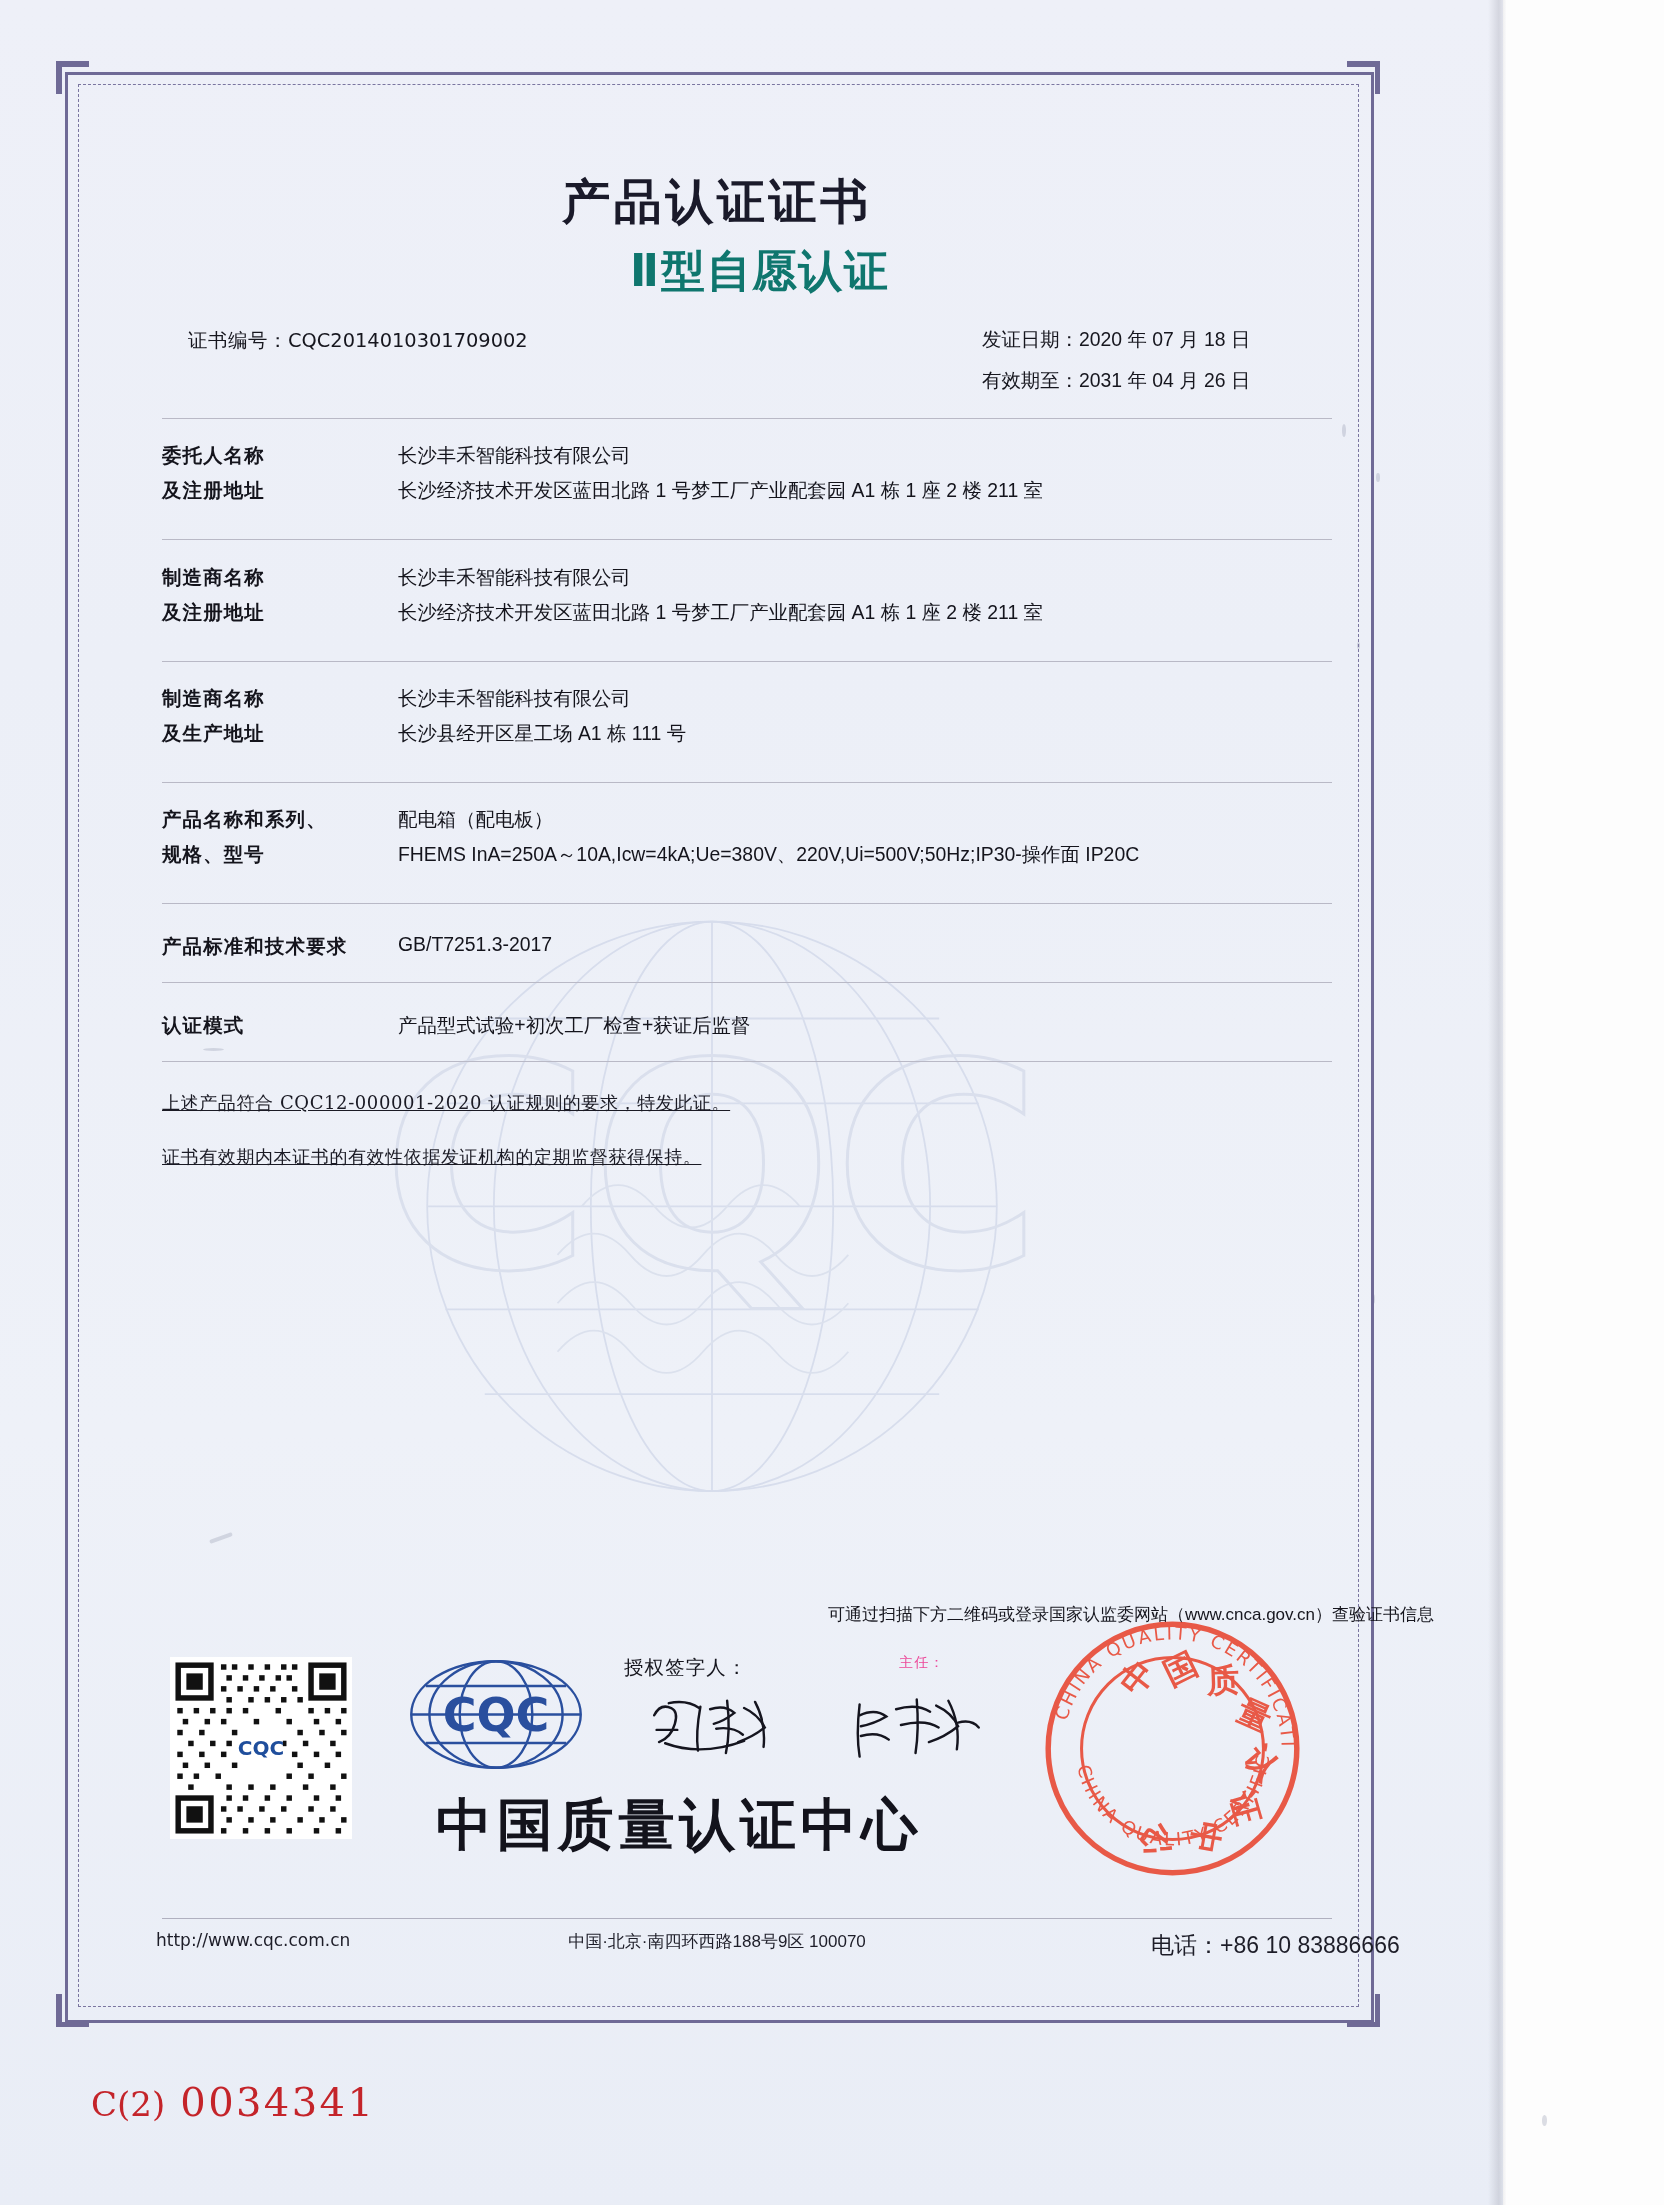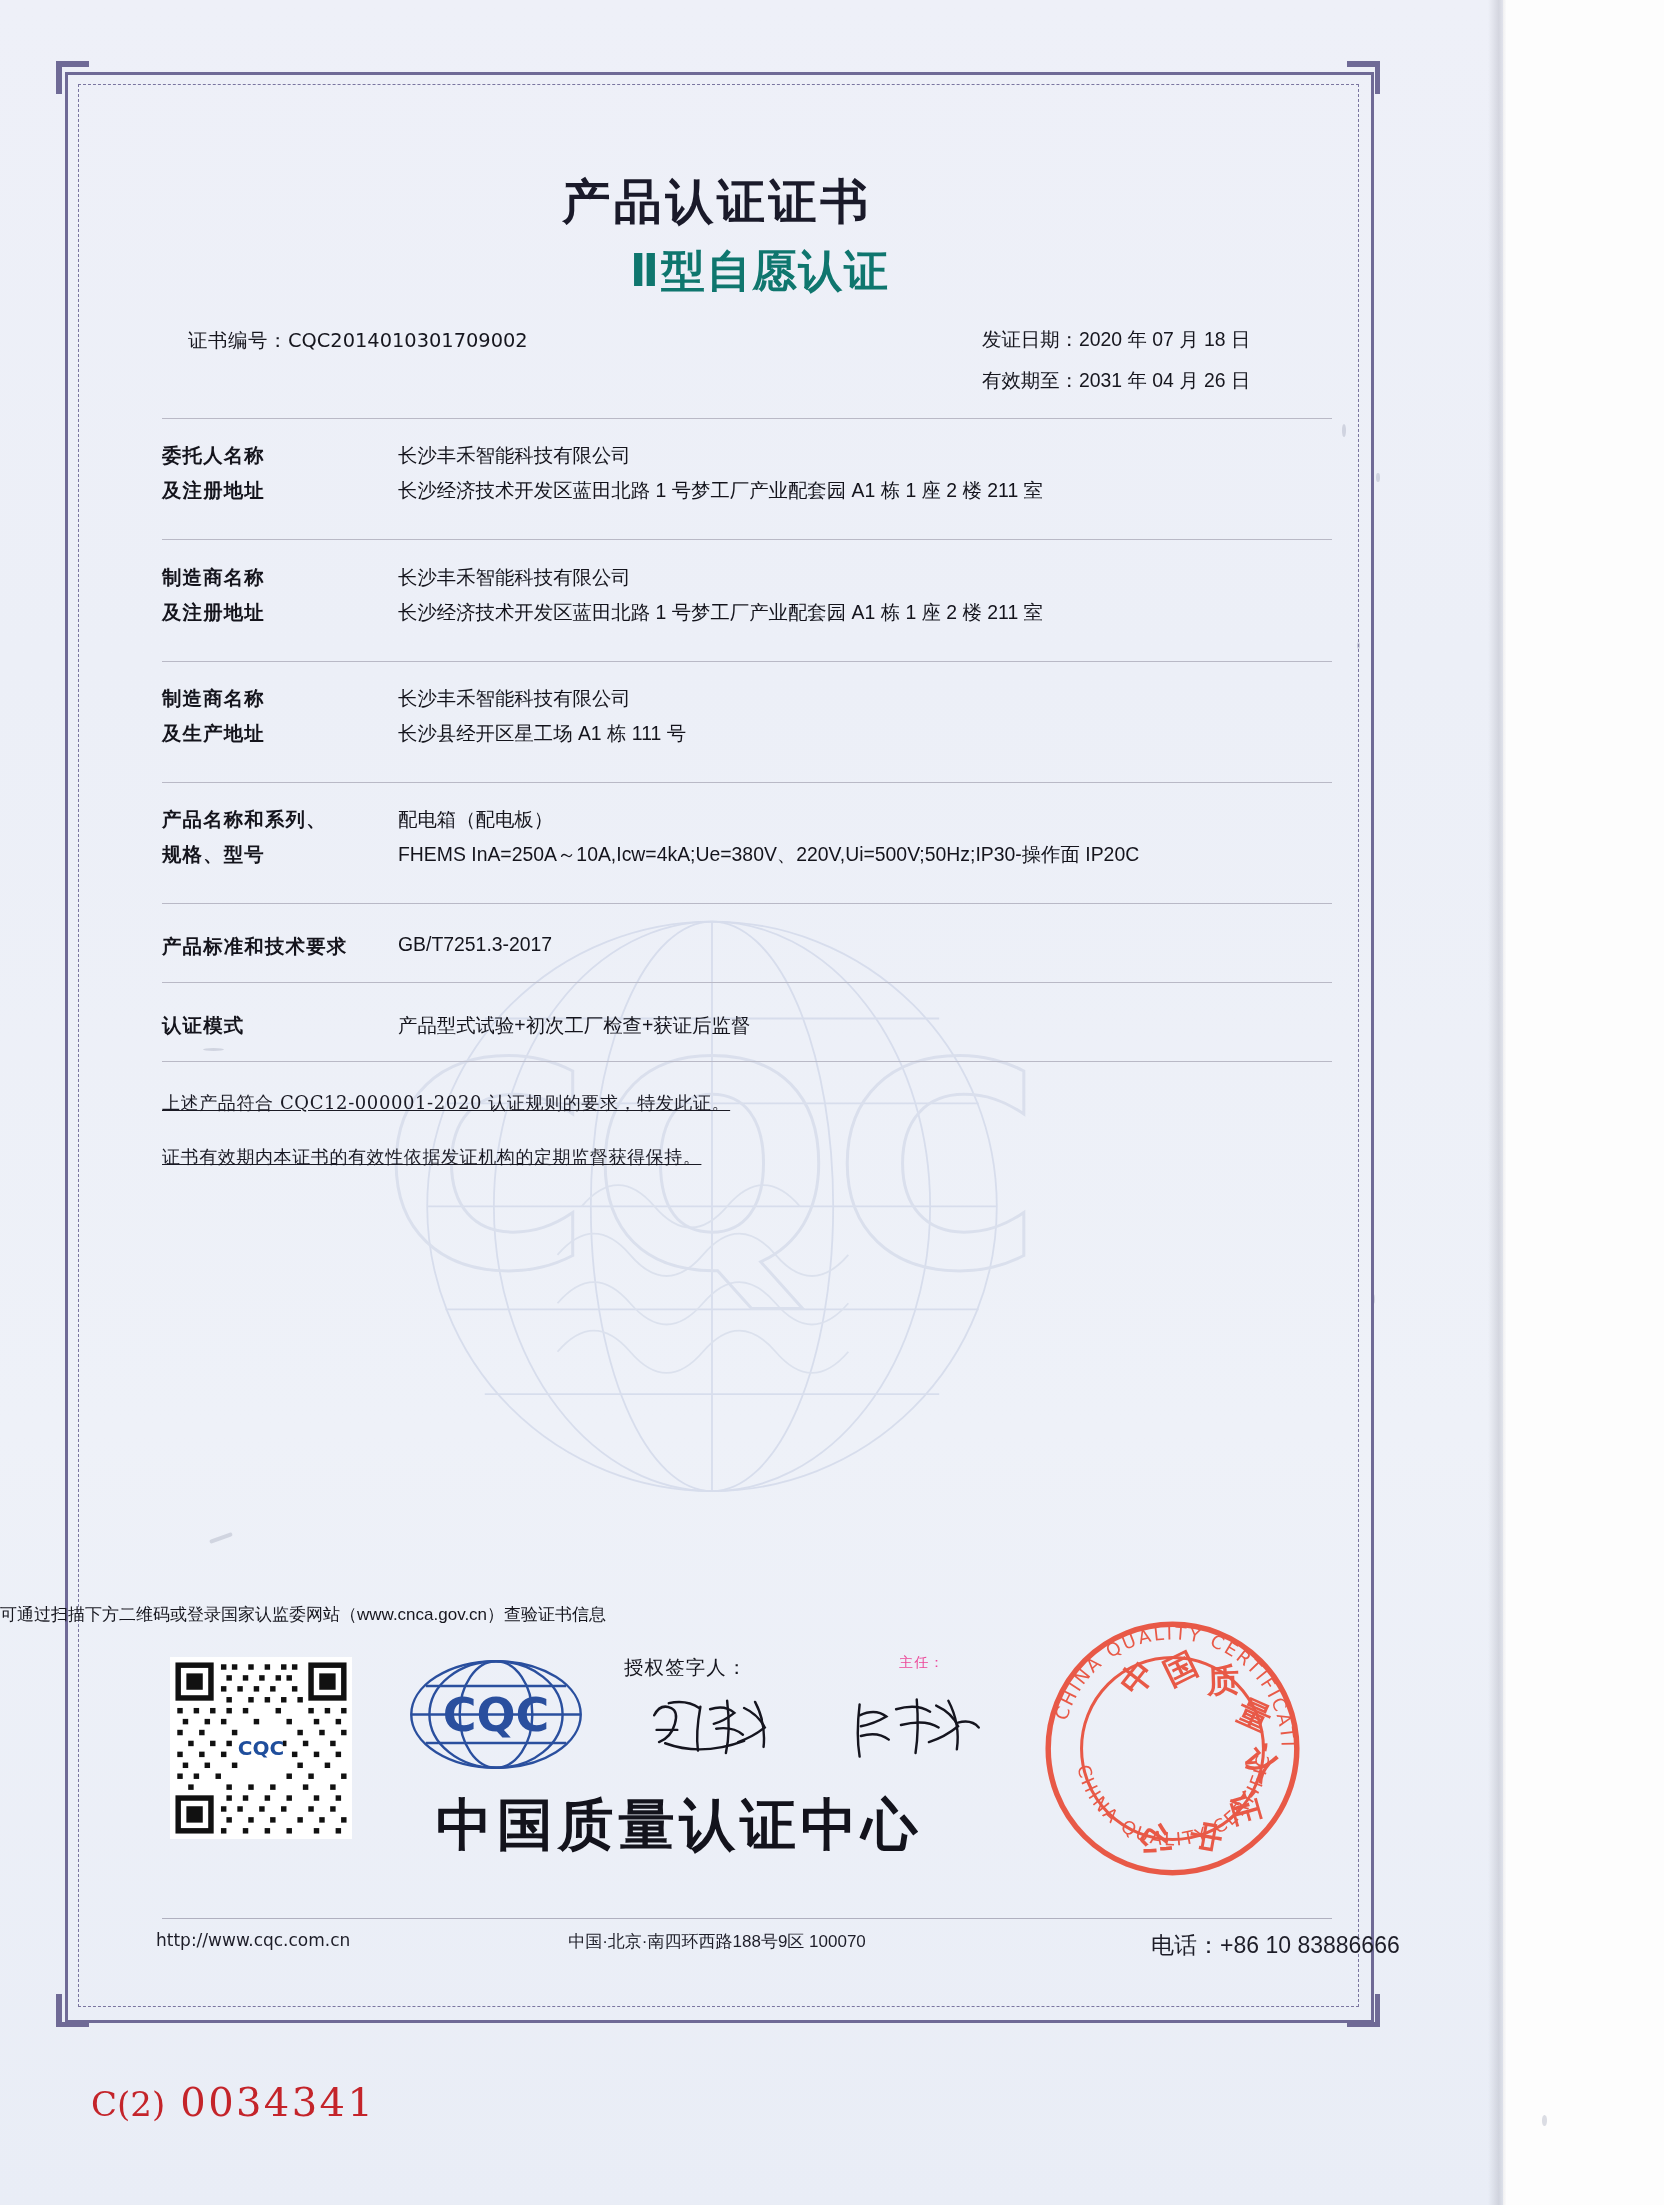--- a/index.html
+++ b/index.html
@@ -183,21 +183,21 @@
     font-family: "DejaVu Serif", serif;
     white-space: nowrap;
     text-decoration: underline;
   }
 
   
   #verify-note {
     position: absolute;
     left: 0; top: 1603px;
     width: 1434px;
-    text-align: left;
+    text-align: right;
     font-size: 17px;
     color: #16161e;
   }
   #sign-label {
     position: absolute;
     left: 624px; top: 1654px;
     font-size: 19.4px;
     color: #16161e;
     letter-spacing: 1.2px;
   }

